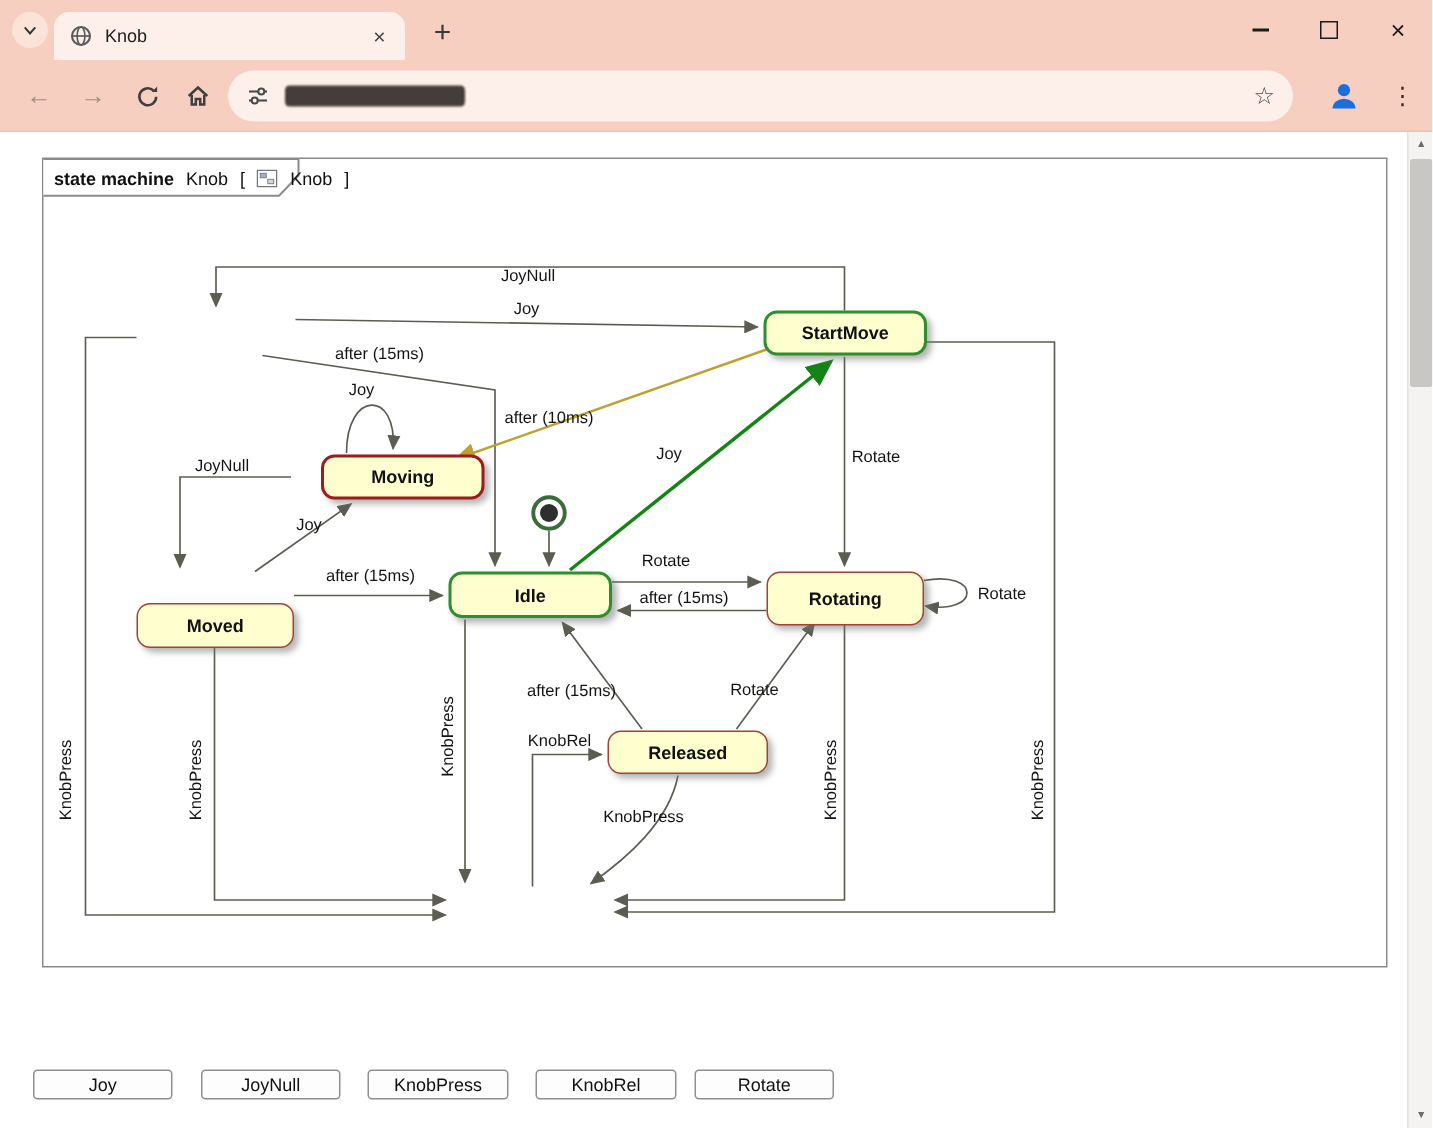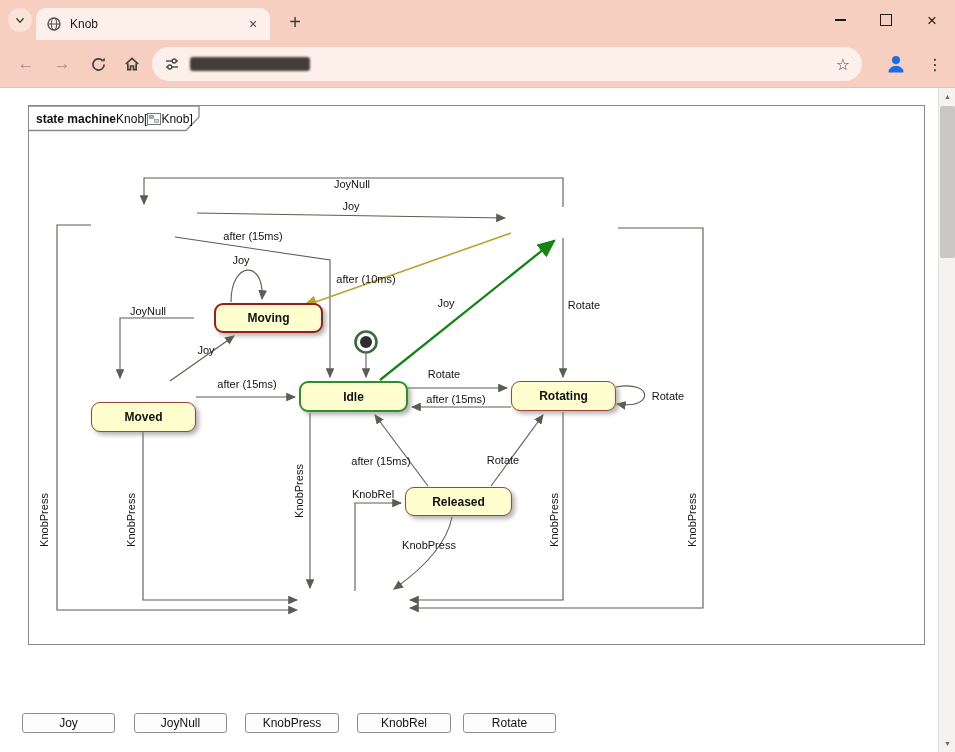--- a/index.html
+++ b/index.html
@@ -33,21 +33,21 @@
   .redacted{width:120px;height:14px;background:#453d39;border-radius:3px;margin-left:10px;filter:blur(0.8px);}
   .star{margin-left:auto;font-size:16px;color:#4a4a4a;cursor:pointer;}
   .avatar{position:absolute;left:883px;top:51px;width:26px;height:26px;display:flex;align-items:center;
     justify-content:center;cursor:pointer;}
   .menu-dots{position:absolute;left:924px;top:52px;width:22px;height:24px;display:flex;align-items:center;
     justify-content:center;font-size:16px;color:#333;cursor:pointer;}
 
   
   .content{position:absolute;left:0;top:88px;width:938px;height:664px;background:#ffffff;}
   .frame{position:absolute;left:28px;top:105px;width:897px;height:540px;border:1.5px solid #8a8a8a;box-sizing:border-box;}
-  .frame-label{position:absolute;left:36px;top:110px;height:18px;display:flex;align-items:center;gap:0;
+  .frame-label{position:absolute;left:36px;top:110px;height:18px;display:flex;align-items:center;gap:8px;
     font-size:12px;color:#111;white-space:nowrap;text-align:center;}
   .frame-label b{font-weight:bold;}
 
   .edges{position:absolute;left:0;top:0;width:955px;height:752px;pointer-events:none;}
 
   .state{position:absolute;background:#fefece;border:1.4px solid #a04438;border-radius:9px;
     box-shadow:3px 3px 4px rgba(120,120,120,0.55);display:flex;align-items:center;justify-content:center;
     font-size:12px;font-weight:bold;color:#111;box-sizing:border-box;}
   .state.s-green{border:2.4px solid #2f8f2f;}
   .state.s-red{border:2.4px solid #9b1c1c;}
@@ -189,30 +189,33 @@
     <span>[</span>
     <svg width="14" height="12" viewBox="0 0 14 12">
       <rect x="0.5" y="0.5" width="13" height="11" fill="#ffffff" stroke="#777777"></rect>
       <rect x="2.5" y="2.5" width="4" height="3" fill="#9fb4c8" stroke="#777777" stroke-width="0.6"></rect>
       <rect x="7.5" y="6.5" width="4" height="3" fill="#cfd8df" stroke="#777777" stroke-width="0.6"></rect>
     </svg>
     <span>Knob</span>
     <span>]</span>
   </div>
 
+  <div class="state s-green" style="left:509px;top:207px;width:109px;height:30px;">
+      <span>StartMove</span>
+    </div>
   <div class="state s-red" style="left:194px;top:303px;width:109px;height:30px;margin-left:20px;">
       <span>Moving</span>
     </div>
   <div class="state" style="left:91px;top:382px;width:105px;height:30px;margin-top:20px;">
       <span>Moved</span>
     </div>
   <div class="state s-green" style="left:299px;top:381px;width:109px;height:31px;">
       <span>Idle</span>
     </div>
-  <div class="state" style="left:511px;top:381px;width:105px;height:30px;">
+  <div class="state" style="left:511px;top:381px;width:105px;height:36px;">
       <span>Rotating</span>
     </div>
   <div class="state" style="left:405px;top:487px;width:107px;height:29px;justify-content:center;">
       <span>Released</span>
     </div>
 
   <div class="elabel" style="left:352px;top:184px;">JoyNull</div>
   <div class="elabel" style="left:351px;top:206px;">Joy</div>
   <div class="elabel" style="left:253px;top:236px;">after (15ms)</div>
   <div class="elabel" style="left:366px;top:257px;margin-top:22px;">after (10ms)</div>

